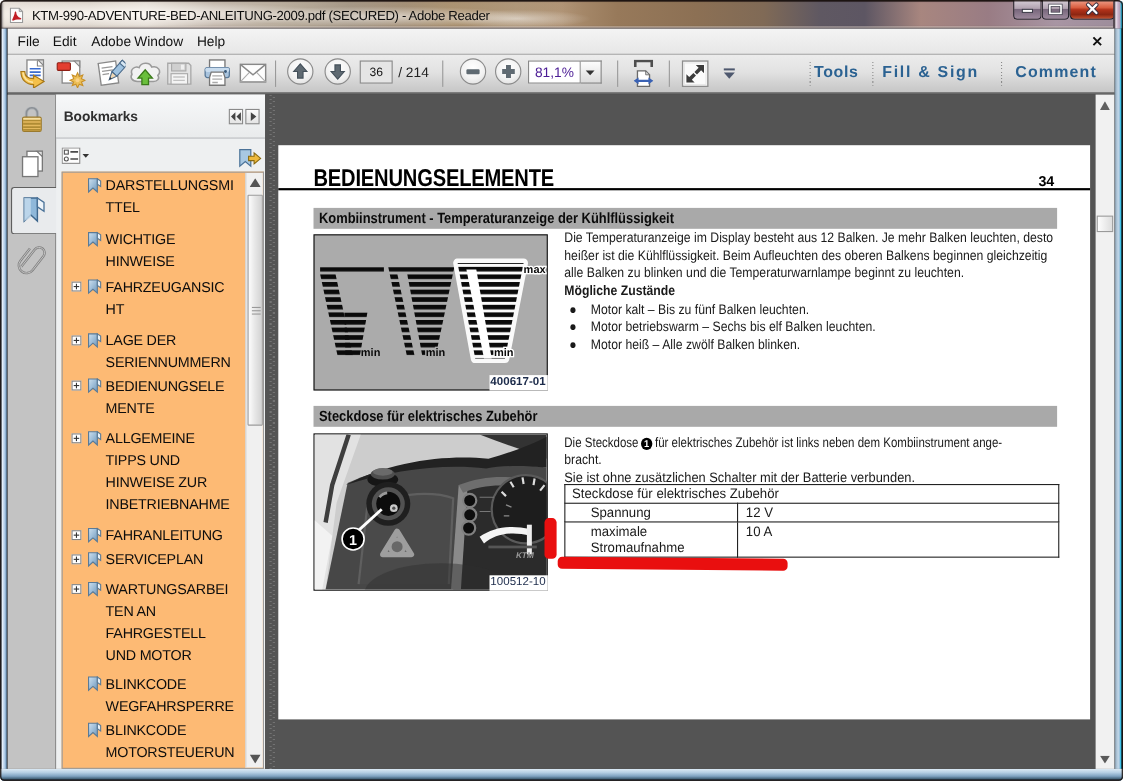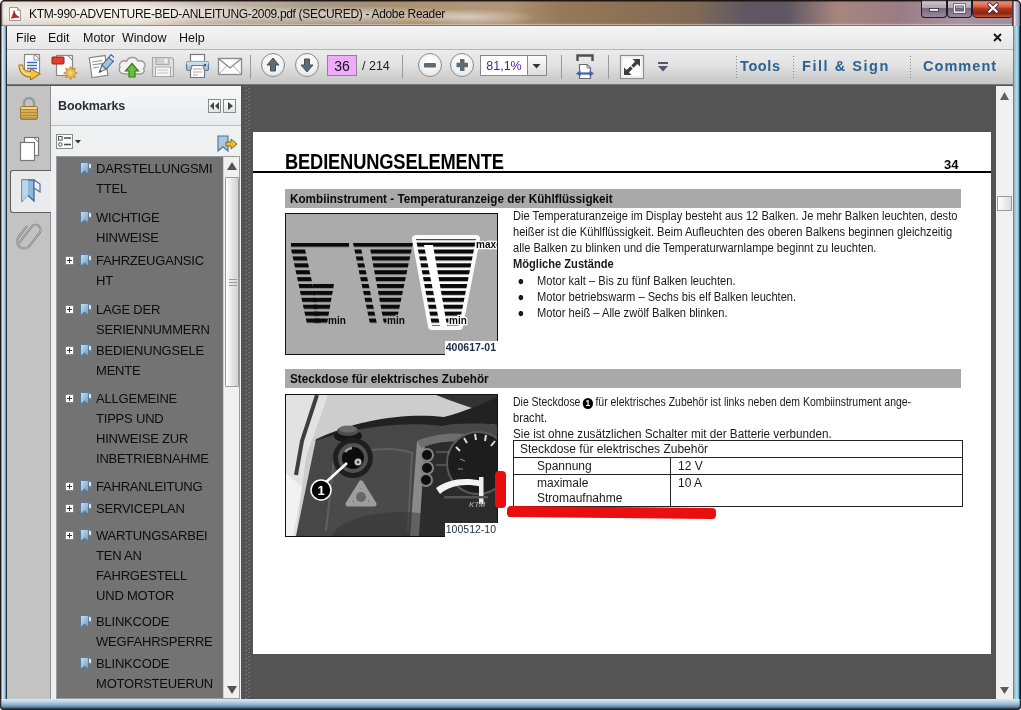--- a/index.html
+++ b/index.html
@@ -45,41 +45,41 @@
   border-bottom:1px solid #b5b5b5; font-size:12.5px; color:#111; }
 #menubar span { position:absolute; top:5px; }
 
 
 #toolbar { left:7px; top:50px; width:1006px; height:35px;
   background:linear-gradient(180deg,#ececec 0%,#e2e2e2 45%,#d2d2d2 75%,#c6c6c6 100%);
   border-bottom:1px solid #7a7a7a; }
 .tsep { position:absolute; top:5px; width:1px; height:24px; background:#9a9a9a; }
 .navcirc { position:absolute; width:24px; height:24px; border-radius:50%;
   background:radial-gradient(circle at 50% 35%,#ffffff 0%,#f2f2f2 55%,#d8d8d8 100%); border:1px solid #8a8a8a; }
-#pagebox { position:absolute; left:320px; top:5px; width:30px; height:21px; background:#f0abfc; border:1px solid #888;
-  font-size:14px; text-align:center; line-height:20px; color:#111; }
+#pagebox { position:absolute; left:320px; top:5px; width:30px; height:21px; background:#e5e5e5; border:1px solid #888;
+  font-size:11px; text-align:center; line-height:20px; color:#111; }
 #pagecount { left:355px; top:9px; font-size:12.5px; color:#222; }
 #zoombox { position:absolute; left:473px; top:5px; width:48px; height:21px; background:#fff; border:1px solid #888;
   font-size:12.5px; color:#4c1d95; line-height:20px; text-align:center; }
 #zoomdrop { position:absolute; left:521px; top:5px; width:19px; height:21px; border:1px solid #888; border-left:none;
   background:linear-gradient(180deg,#fdfdfd,#dcdcdc); }
 .tb-blue { position:absolute; top:8px; font-size:14.5px; font-weight:bold; color:#2b6292; }
 .dotsep { position:absolute; top:6px; width:1px; height:22px;
   background-image:repeating-linear-gradient(180deg,#8a8a8a 0 1px,transparent 1px 3px); }
 
 
 #content { left:7px; top:86px; width:1006px; height:613px; background:#545454; }
 #strip { position:absolute; left:0; top:0; width:44px; height:613px; background:#c3c3c3; border-right:1px solid #8e8e8e; }
 #panel { position:absolute; left:44px; top:0; width:190px; height:613px; background:#eef0f1; }
 #panel-head { position:absolute; left:0; top:0; width:100%; height:40px;
   background:linear-gradient(180deg,#f7f8f9,#e9ebec); border-bottom:1px solid #b9bcbe; }
 #panel-head .cap { position:absolute; left:7px; top:13px; font-size:12.5px; font-weight:bold; color:#2e2e2e; letter-spacing:-.1px; }
 .phbtn { position:absolute; top:13px; width:13px; height:14px; border:1px solid #8a8a8a;
   background:linear-gradient(180deg,#fbfbfb,#e4e4e4); }
-#bm-list { position:absolute; left:5px; top:70px; width:184px; height:543px; background:#737373;
+#bm-list { position:absolute; left:5px; top:70px; width:184px; height:543px; background:#fdba74;
   border:1px solid #9a9a9a; overflow:hidden; }
 .bm-item { position:absolute; left:0; font-size:13px; letter-spacing:-.2px; line-height:20px; color:#0d0d0d; white-space:nowrap; }
 .bm-text { position:absolute; left:39px; top:0; }
 .plus { position:absolute; left:8px; width:9px; height:9px; border:1px solid #848484; background:#fff; }
 .plus:before { content:""; position:absolute; left:1px; top:3px; width:5px; height:1px; background:#333; }
 .plus:after { content:""; position:absolute; left:3px; top:1px; width:1px; height:5px; background:#333; }
 .flag { position:absolute; left:21px; top:1px; }
 
 
 #bm-sb { position:absolute; right:0; top:0; width:16px; height:100%; background:#f0f0f0; border-left:1px solid #d0d0d0; }
@@ -163,21 +163,21 @@
     </div>
 
   <div class="abs" style="left:1012px;top:1px;width:9px;height:25px;background:linear-gradient(90deg,#453a42 0%,#4a3f47 12%,#ece2ec 28%,#c9b3cb 48%,#b39fb5 68%,#2ac0e8 82%,#28b8e0 88%,#181218 100%);"></div>
   <div id="frame-left" class="abs"></div>
   <div id="frame-right" class="abs"></div>
   <div id="frame-bottom" class="abs"></div>
 
   <div id="menubar" class="abs">
     <span style="left:9px">File</span>
       <span style="left:41px">Edit</span>
-      <span style="left:76px">Motor</span>
+      <span style="left:76px">Adobe</span>
       <span style="left:115px">Window</span>
       <span style="left:172px">Help</span>
     <svg style="position:absolute;left:986px;top:7px" width="9" height="9" viewBox="0 0 9 9">
         <path d="M1 1 L8 8 M8 1 L1 8" stroke="#111" stroke-width="1.8"></path>
       </svg>
   </div>
 
   <div id="toolbar" class="abs"></div>
   <div id="tb-icons" class="abs" style="left:7px;top:50px;width:1006px;height:34px;">
 

